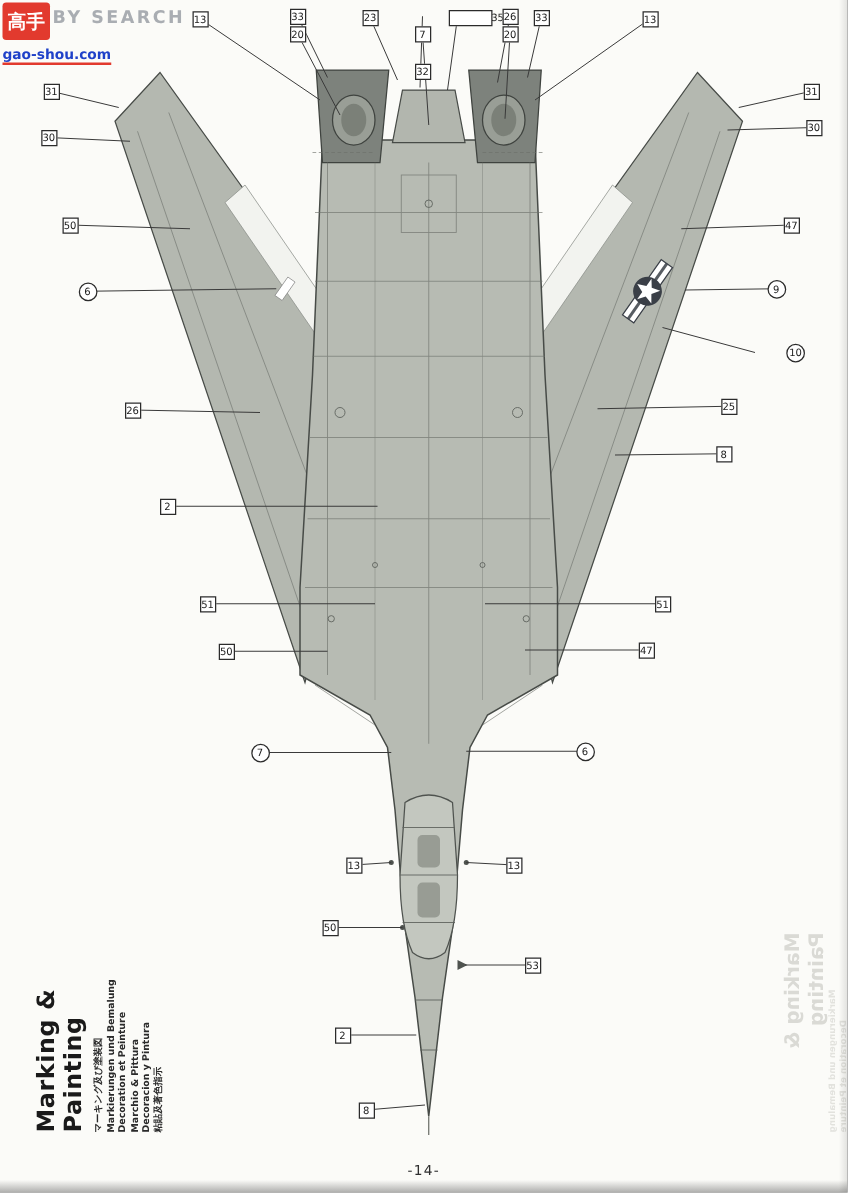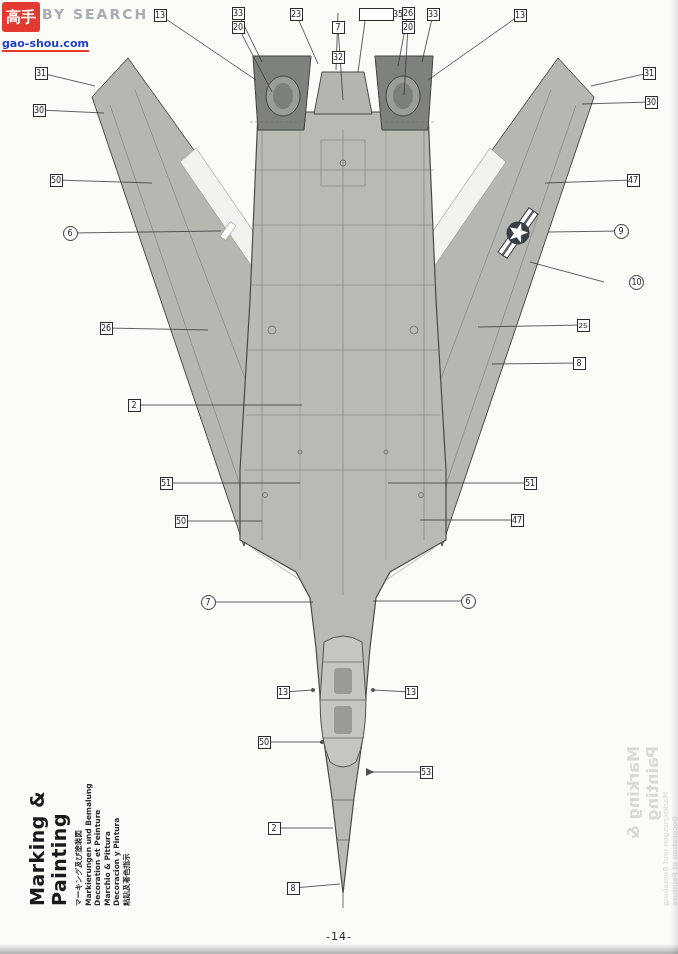--- a/index.html
+++ b/index.html
@@ -237,21 +237,21 @@
       <div class="callout circle" style="left: 200.5px; top: 594.5px;">7</div>
       <div class="callout box" style="left: 276.5px; top: 685.5px;">13</div>
       <div class="callout box" style="left: 257.5px; top: 735.5px;">50</div>
       <div class="callout box" style="left: 267.5px; top: 821.5px;">2</div>
       <div class="callout box" style="left: 286.5px; top: 881.5px;">8</div>
       <div class="callout box" style="left: 642.5px; top: 66.5px;">31</div>
       <div class="callout box" style="left: 644.5px; top: 95.5px;">30</div>
       <div class="callout box" style="left: 626.5px; top: 173.5px;">47</div>
       <div class="callout circle" style="left: 613.5px; top: 223.5px;">9</div>
       <div class="callout circle" style="left: 629px; top: 274.5px;">10</div>
-      <div class="callout box" style="left: 576.5px; top: 318.5px; font-family: Liberation Mono, monospace;">25</div>
+      <div class="callout box" style="left: 576.5px; top: 318.5px;">25</div>
       <div class="callout box" style="left: 572.5px; top: 356.5px;">8</div>
       <div class="callout box" style="left: 523.5px; top: 476.5px;">51</div>
       <div class="callout box" style="left: 510.5px; top: 513.5px;">47</div>
       <div class="callout circle" style="left: 460.5px; top: 593.5px;">6</div>
       <div class="callout box" style="left: 404.5px; top: 685.5px;">13</div>
       <div class="callout box" style="left: 419.5px; top: 765.5px;">53</div>
     </div>
 
   <div class="title-block">
     <div class="tb-title">Marking &amp; Painting</div>

